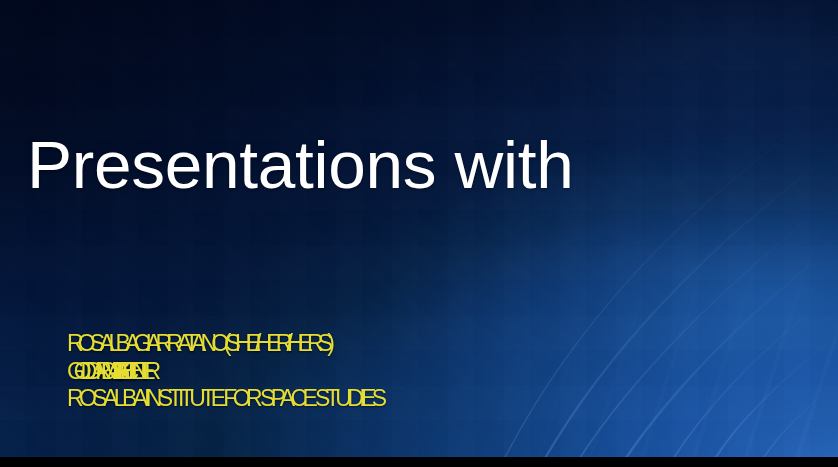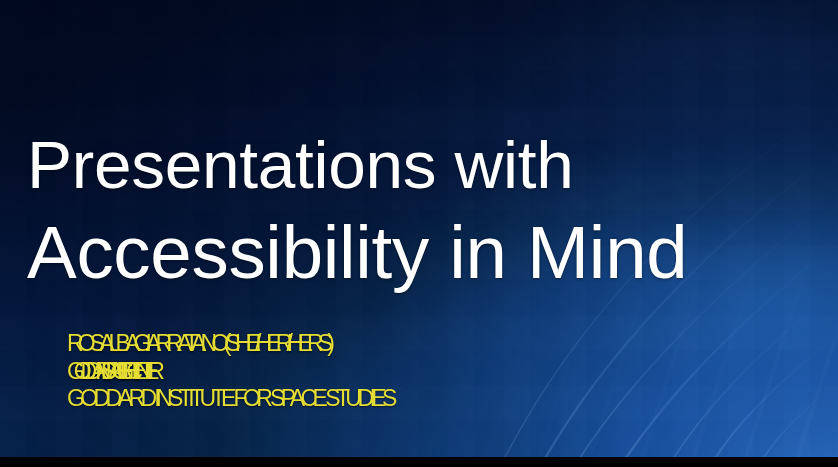--- a/index.html
+++ b/index.html
@@ -187,22 +187,21 @@
     <path d="M838,382 C800,412 772,442 758,467" stroke="url(#arcFade2)" stroke-width="1.5" fill="none"></path>
     <path d="M838,100 C672,214 566,336 500,467" stroke="url(#arcFade2)" stroke-width="1.3" fill="none"></path>
   </svg>
 
   <div class="bg-layer" id="bg-streaks"></div>
   <div class="bg-layer" id="bg-mottle"></div>
   <div class="bg-layer" id="bg-vignette"></div>
 
   <div id="title-block">
     <div class="title-line" style="font-size: 67.5558px;">Presentations with</div>
-    <div class="title-line" style="font-size: 74.5347px;">Accessibility in Mind</div>
   </div>
 
   <div id="subtitle-block">
     <div class="subtitle-line" style="letter-spacing: -5.89848px;">ROSALBA GIARRATANO (SHE/HER/HERS)</div>
-    <div class="subtitle-line" style="letter-spacing: -11.1981px;">GODDARD SPACE FLIGHT CENTER</div>
-    <div class="subtitle-line" style="letter-spacing: -4.59286px;">GODDARD INSTITUTE FOR SPACE STUDIES</div>
+    <div class="subtitle-line" style="letter-spacing: -11.1981px;">GODDARD NASA FLIGHT CENTER</div>
+    <div class="subtitle-line" style="letter-spacing: -4.59286px;">ROSALBA INSTITUTE FOR SPACE STUDIES</div>
   </div>
 
 </div>
 
 </body></html>

